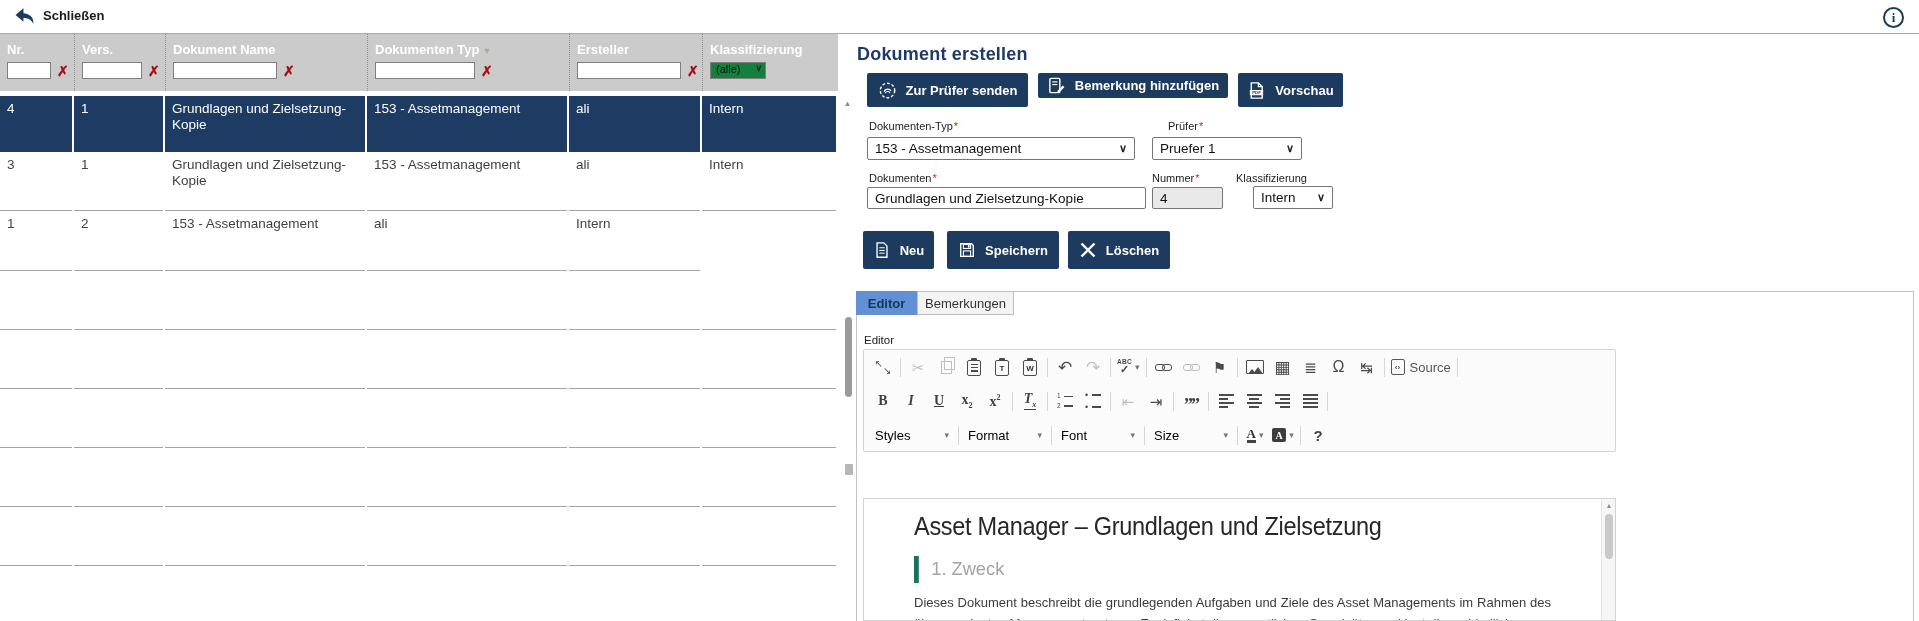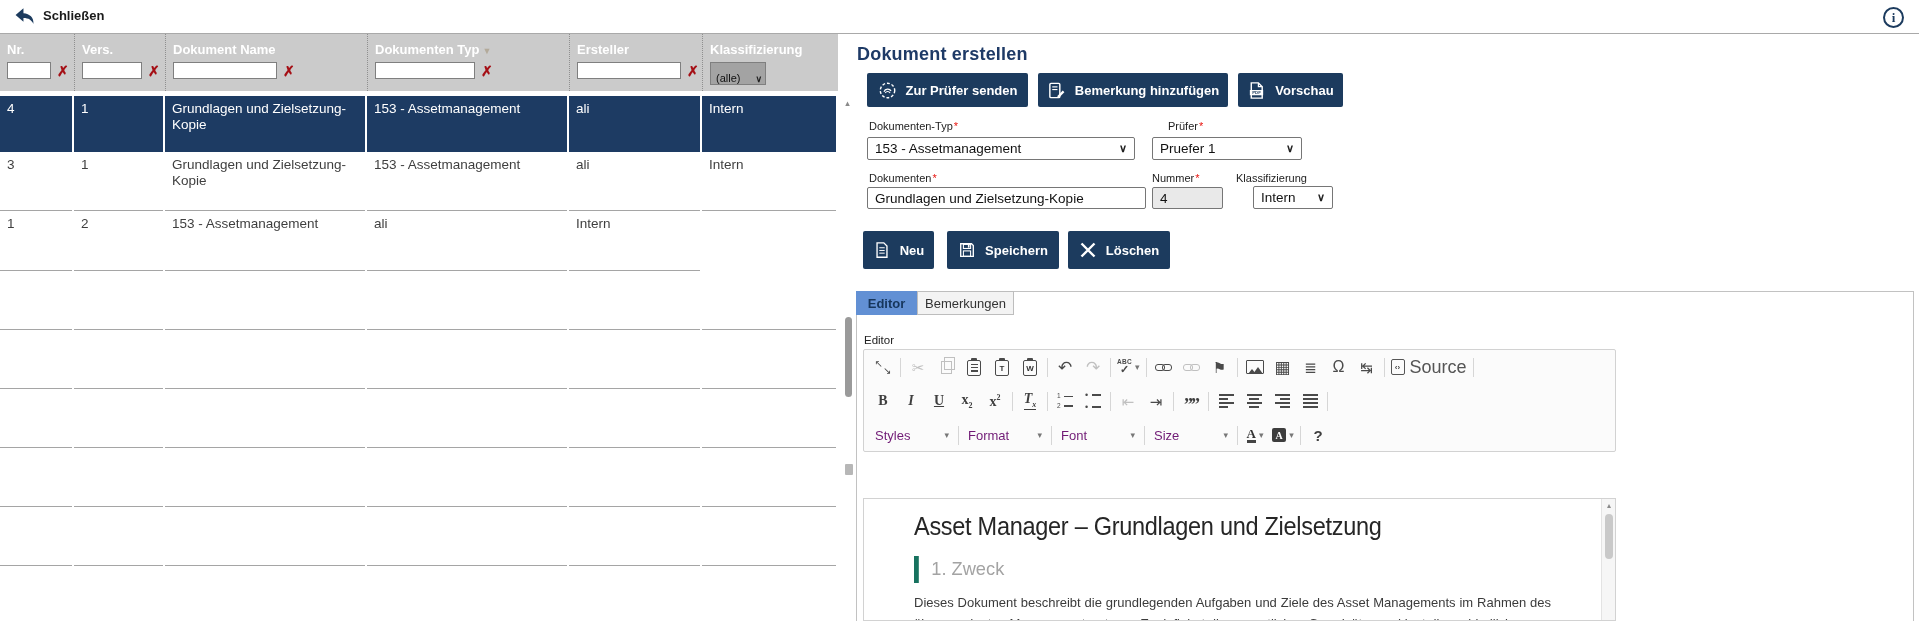--- a/index.html
+++ b/index.html
@@ -15,21 +15,21 @@
   
   #thead{left:0;top:34px;width:838px;height:57px;background:#cbcbcb;display:grid;grid-template-columns:74px 91px 202px 202px 133px 136px;box-sizing:border-box;}
   .hcell{padding:8px 0 0 7px;box-sizing:border-box;}
   .hcell + .hcell{border-left:1px dotted #8f8f8f;}
   .hlabel{font-weight:bold;color:#fff;font-size:13px;white-space:nowrap;}
   .sortglyph{color:#b3aa9a;font-size:9px;margin-left:3px;}
   .frow{display:flex;align-items:center;margin-top:5px;gap:6px;}
   .finput{height:17px;border:1px solid #7f7f7f;background:#fff;padding:0 2px;font-size:12px;box-sizing:border-box;}
   .c1 .finput{width:44px}.c2 .finput{width:60px}.c3 .finput{width:104px}.c4 .finput{width:100px}.c5 .finput{width:104px}
   .fx{color:#a50f15;font-weight:bold;font-size:14px;line-height:1;cursor:pointer;}
-  .fselect{width:56px;height:23px;background:#a3a3a3;border:1px solid #7f7f7f;display:flex;align-items:flex-end;justify-content:space-between;padding:0 3px 0 5px;font-size:11px;color:#111;box-sizing:border-box;cursor:pointer;}
+  .fselect{width:56px;height:17px;background:#15803d;border:1px solid #7f7f7f;display:flex;align-items:flex-start;justify-content:space-between;padding:0 3px 0 5px;font-size:11px;color:#111;box-sizing:border-box;cursor:pointer;}
   .fselect .chev{font-size:9px;}
 
   #tbody{left:0;top:96px;width:838px;}
   .trow{display:grid;grid-template-columns:72px 89px 200px 200px 131px 134px;column-gap:2px;box-sizing:border-box;}
   .tcell{font-size:13.5px;color:#3f3f3f;padding:5px 6px 0 7px;line-height:16px;box-sizing:border-box;}
   .trow.sel .tcell{background:#1d3b63;color:#fff;}
   .trow.bline .tcell{border-bottom:1px solid #a5a5a5;}
 
   
   #tsb-up{left:840px;top:98px;width:15px;text-align:center;font-size:9px;color:#8a8a8a;cursor:pointer;}
@@ -57,40 +57,40 @@
   
   #toolbar{left:863px;top:349px;width:753px;height:103px;background:#fbfbfb;border:1px solid #d2d2d2;border-radius:2px;box-sizing:border-box;}
   .toolrow{display:flex;align-items:center;height:34px;padding:0 8px;gap:6px;}
   .tbtn{display:inline-flex;align-items:center;justify-content:center;min-width:22px;height:24px;color:#4a4a4a;cursor:pointer;}
   .tbtn.dis{opacity:.33;cursor:default;}
   .tbtn.drop{width:74px;justify-content:space-between;padding:0 3px;}
   .tsep{width:1px;height:19px;background:#d6d6d6;}
   .g{font-size:15px;line-height:1;}
   .tg{font-size:14px;color:#3f3f3f;line-height:1;font-family:"Liberation Serif",serif;}
   .dd{font-size:9px;color:#777;margin-left:3px;}
-  .ddl{font-size:13px;color:#701a75;font-family:"Liberation Sans",sans-serif;}
+  .ddl{font-size:13px;color:#000000;font-family:"Liberation Sans",sans-serif;}
   .ic-max{position:relative;width:15px;height:15px;display:inline-block;}
   .ic-max i,.ic-max b{position:absolute;font-style:normal;font-weight:normal;font-size:10px;line-height:1;color:#4a4a4a;}
   .ic-max i{top:-1px;left:-1px}.ic-max b{bottom:-1px;right:-1px}
   .ic-copy{width:9px;height:11px;border:1.5px solid currentColor;position:relative;display:inline-block;}
   .ic-copy::before{content:"";position:absolute;left:2px;top:-5px;width:9px;height:11px;border:1.5px solid currentColor;}
   .ic-clip{position:relative;width:12px;height:14px;border:1.5px solid #4a4a4a;border-radius:2px;display:inline-flex;align-items:center;justify-content:center;font-weight:bold;font-size:8px;color:#333;margin-top:2px;}
   .ic-clip::before{content:"";position:absolute;top:-3px;left:50%;transform:translateX(-50%);width:6px;height:3px;background:#4a4a4a;border-radius:1px;}
   .ic-clip.lines::after{content:"";width:7px;height:8px;background:repeating-linear-gradient(to bottom,#4a4a4a 0 1.2px,transparent 1.2px 3.2px);}
   .ic-spell{display:inline-flex;flex-direction:column;align-items:center;line-height:1;}
   .ic-spell i{font-style:normal;font-weight:bold;font-size:6.5px;letter-spacing:.3px;}
   .ic-spell b{font-size:11px;margin-top:-1px;}
   .ic-link{position:relative;width:17px;height:11px;display:inline-block;}
   .ic-link i,.ic-link b{position:absolute;width:8px;height:5px;border:1.5px solid currentColor;border-radius:3px;top:2px;}
   .ic-link i{left:0}.ic-link b{right:0}
   .ic-img{width:16px;height:12px;border:1.5px solid currentColor;position:relative;display:inline-block;border-radius:1px;overflow:hidden;}
   .ic-img::before{content:"";position:absolute;bottom:-1px;left:6px;border-left:5px solid transparent;border-right:5px solid transparent;border-bottom:7px solid currentColor;}
   .ic-img::after{content:"";position:absolute;bottom:-1px;left:1px;border-left:4px solid transparent;border-right:4px solid transparent;border-bottom:5px solid currentColor;}
   .ic-src{width:12px;height:14px;border:1.5px solid #555;border-radius:2px;display:inline-flex;align-items:center;justify-content:center;font-size:8px;font-weight:bold;color:#444;}
-  .src-lbl{font-size:18px;color:#555;margin-left:5px;font-family:"Liberation Sans",sans-serif;}
+  .src-lbl{font-size:13px;color:#555;margin-left:5px;font-family:"Liberation Sans",sans-serif;}
   .ic-list{display:inline-flex;flex-direction:column;gap:3px;}
   .ic-list s{display:flex;align-items:center;gap:2px;text-decoration:none;}
   .ic-list s i{font-style:normal;font-size:6.5px;width:5px;color:#4a4a4a;line-height:1;}
   .ic-list s b{width:9px;height:1.5px;background:#4a4a4a;}
   .ic-al{display:inline-flex;flex-direction:column;gap:2.5px;width:15px;}
   .ic-al i{height:1.6px;background:#4a4a4a;display:block;width:100%;}
   .ic-al.l i:nth-child(even){width:62%;margin-right:auto;}
   .ic-al.c i:nth-child(even){width:62%;margin:0 auto;}
   .ic-al.r i:nth-child(even){width:62%;margin-left:auto;}
   .tc{font-weight:bold;font-size:13px;border-bottom:3px solid #444;line-height:13px;font-family:"Liberation Serif",serif;color:#333;}
@@ -254,21 +254,21 @@
 
   <button class="navy-btn" style="left:867px;top:73px;width:161px;height:34px;">
     <span style="display:inline-flex;">
       <svg width="19" height="19" viewBox="0 0 20 20">
           <circle cx="10" cy="10" r="7.6" fill="none" stroke="#fff" stroke-width="1.5" stroke-dasharray="3 2"></circle>
           <path d="M6.3 11.3 C7.5 7.8 12.4 7.6 13.7 10.6 M7.5 12.6 C9 10.6 11.5 10.6 12.7 12.6" fill="none" stroke="#fff" stroke-width="1.2"></path>
         </svg>
     </span>
     <span>Zur Prüfer senden</span>
   </button>
-  <button class="navy-btn" style="left:1038px;top:73px;width:190px;height:34px;">
+  <button class="navy-btn" style="left:1038px;top:73px;width:190px;height:25px;">
     <span style="display:inline-flex;">
       <svg width="19" height="19" viewBox="0 0 20 20">
           <rect x="3" y="2.5" width="10.5" height="15" rx="1.2" fill="none" stroke="#fff" stroke-width="1.5"></rect>
           <line x1="5.5" y1="6.2" x2="11" y2="6.2" stroke="#fff" stroke-width="1.2"></line>
           <line x1="5.5" y1="9" x2="11" y2="9" stroke="#fff" stroke-width="1.2"></line>
           <path d="M11.2 15.5 L16.6 10 L18.3 11.8 L13 17.2 L10.8 17.6 Z" fill="#fff"></path>
         </svg>
     </span>
     <span>Bemerkung hinzufügen</span>
   </button>

